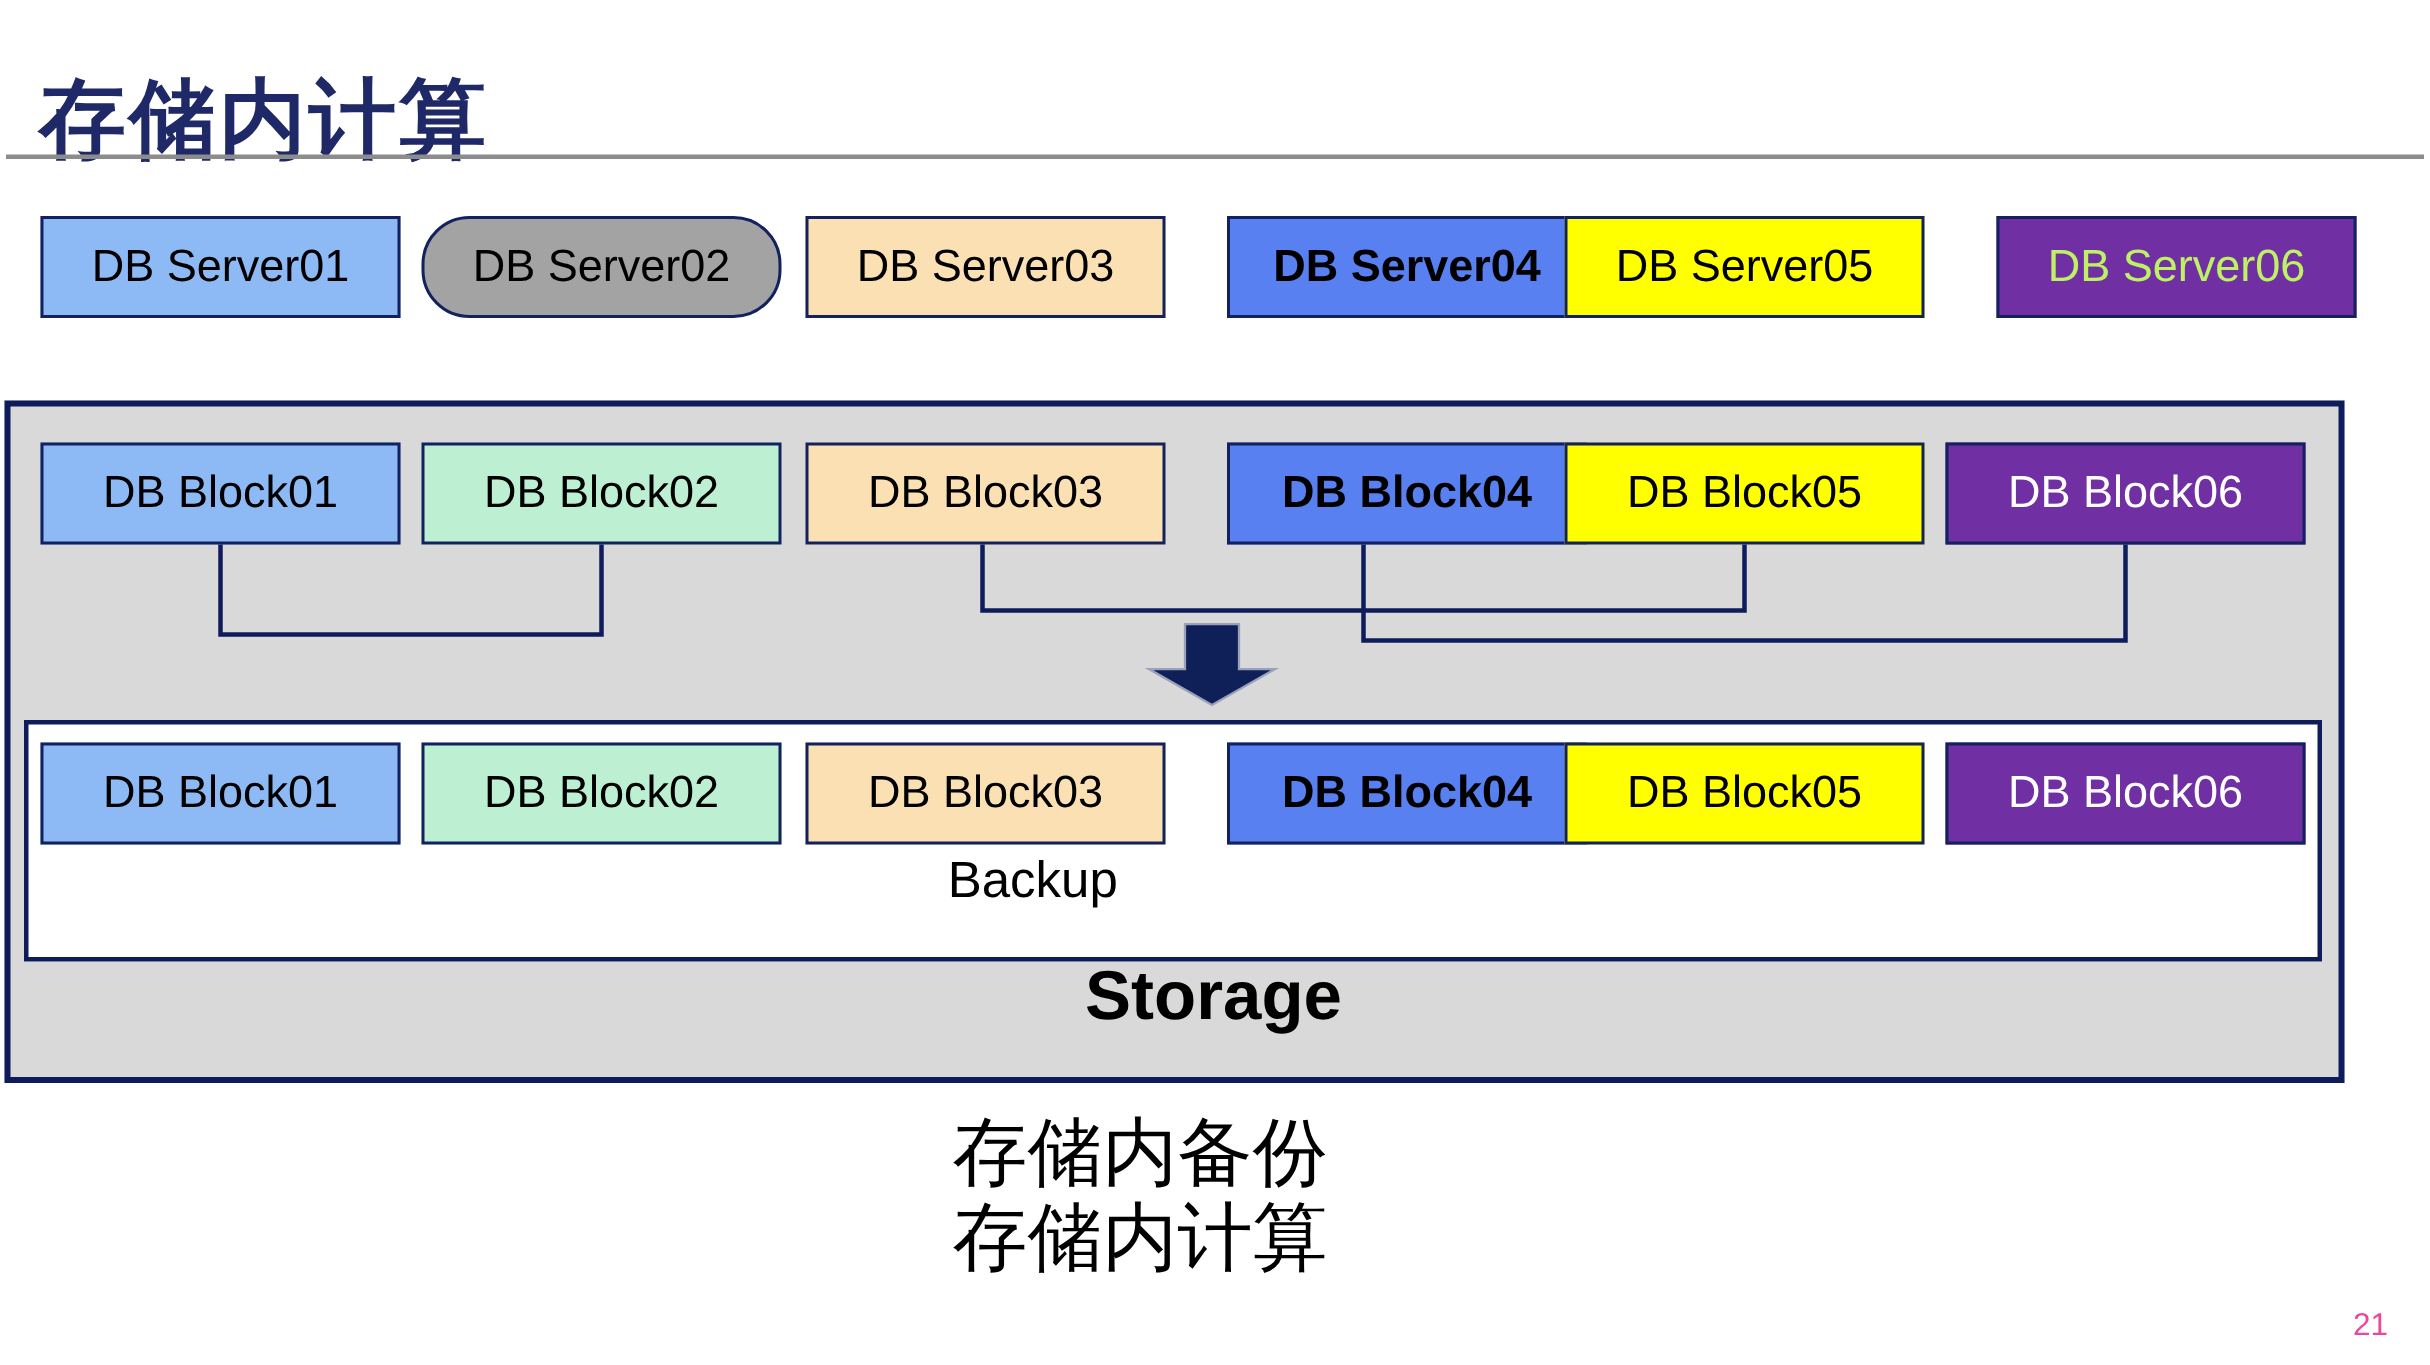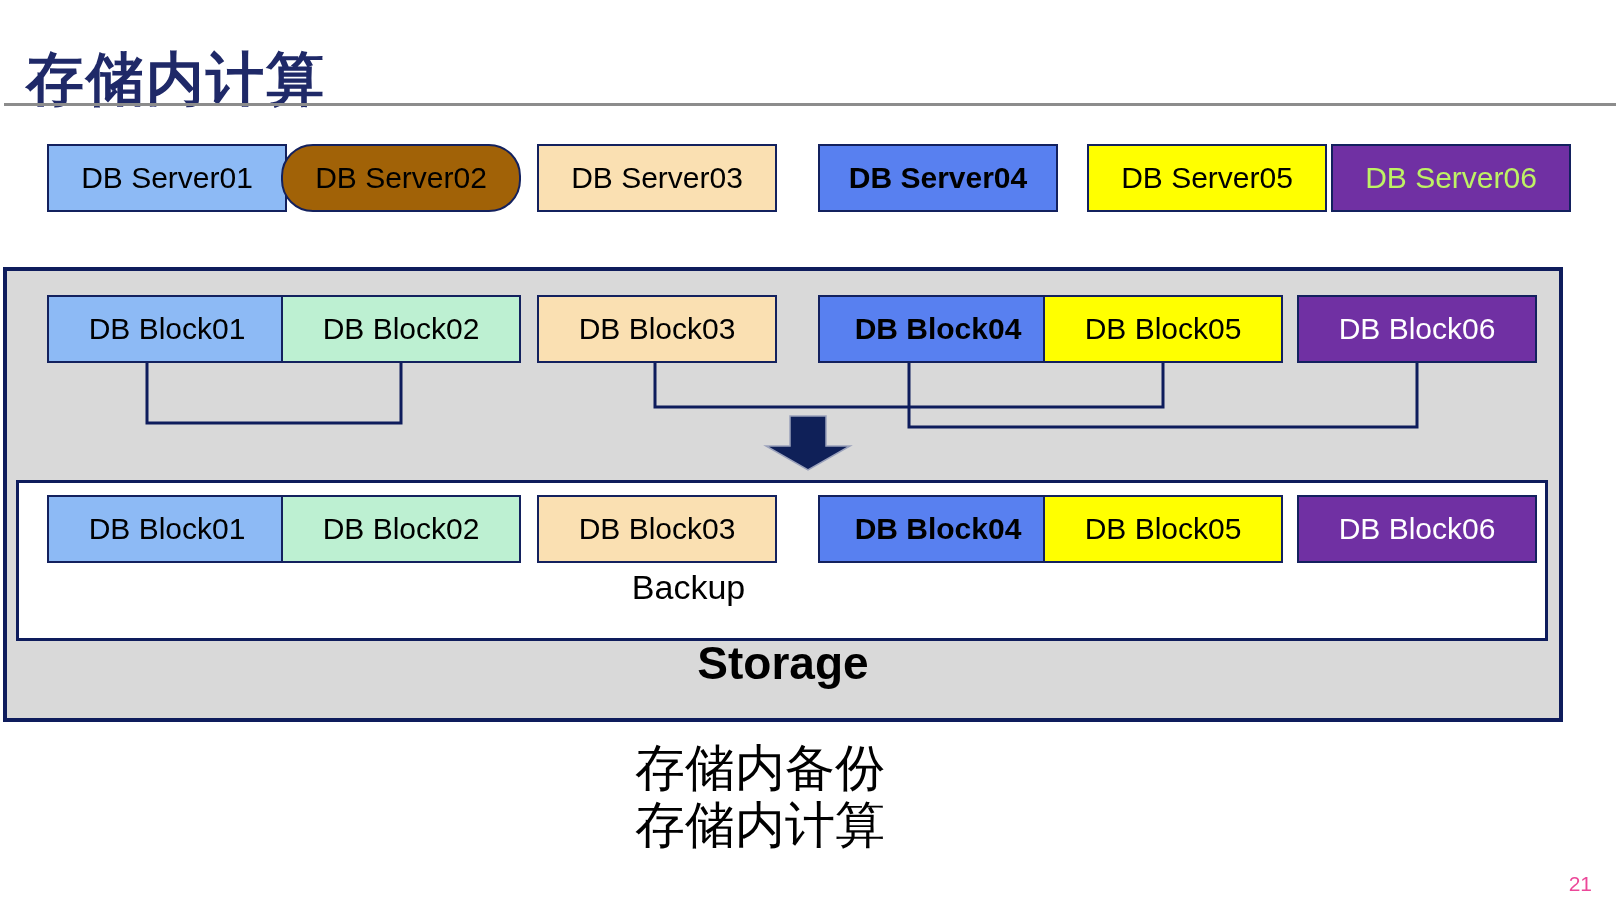--- a/index.html
+++ b/index.html
@@ -32,21 +32,21 @@
     width: 240px;
     height: 68px;
     box-sizing: border-box;
     border: 2px solid #13215E;
     display: flex;
     align-items: center;
     justify-content: center;
     font-size: 30px;
     white-space: nowrap;
   }
-  .col1 { left: 27px; margin-left: 20px; }
+  .col1 { left: 27px; }
   .col2 { left: 281px; }
   .col3 { left: 537px; }
   .col4 { left: 818px; font-weight: bold; }
   .col5 { left: 1043px; }
   .col6 { left: 1297px; }
   .r-servers { top: 144px; }
   .r-blocks1 { top: 295px; }
   .r-blocks2 { top: 495px; }
   .container {
     position: absolute;
@@ -76,20 +76,21 @@
     font-size: 34px;
   }
   .storage-label {
     position: absolute;
     left: 3px;
     top: 636px;
     width: 1560px;
     text-align: center;
     font-size: 46px;
     font-weight: bold;
+    padding-left: 26px;
   }
   .overlay-svg {
     position: absolute;
     left: 0;
     top: 0;
     pointer-events: none;
   }
   .connector { fill: none; stroke-width: 3px; }
   .arrow { stroke: #9aa1bb; stroke-width: 1.5px; }
   .caption {
@@ -111,24 +112,24 @@
 <body>
 
 <div class="slide">
 
   <h1 class="title" style="color: rgb(31, 41, 104);">存储内计算</h1>
 
   <div class="divider" style="background-color: rgb(140, 140, 140);"></div>
 
   <div>
     <div class="box col1 r-servers" style="background-color: rgb(141, 186, 245);">DB Server01</div>
-    <div class="box col2 r-servers" style="background-color: #a16207; border-radius: 32px;">DB Server02</div>
+    <div class="box col2 r-servers" style="background-color: #a3a3a3; border-radius: 32px;">DB Server02</div>
     <div class="box col3 r-servers" style="background-color: rgb(250, 224, 178);">DB Server03</div>
     <div class="box col4 r-servers" style="background-color: rgb(88, 128, 240);">DB Server04</div>
-    <div class="box col5 r-servers" style="background-color: rgb(255, 255, 0); margin-left: 44px;">DB Server05</div>
+    <div class="box col5 r-servers" style="background-color: rgb(255, 255, 0);">DB Server05</div>
     <div class="box col6 r-servers" style="background-color: rgb(112, 48, 163); color: #bef264; margin-left: 34px;">DB Server06</div>
   </div>
 
   <div class="container" style="background-color: rgb(217, 217, 217);"></div>
 
   <div>
     <div class="box col1 r-blocks1" style="background-color: rgb(141, 186, 245);">DB Block01</div>
     <div class="box col2 r-blocks1" style="background-color: rgb(189, 240, 210);">DB Block02</div>
     <div class="box col3 r-blocks1" style="background-color: rgb(250, 224, 178);">DB Block03</div>
     <div class="box col4 r-blocks1" style="background-color: rgb(88, 128, 240);">DB Block04</div>

